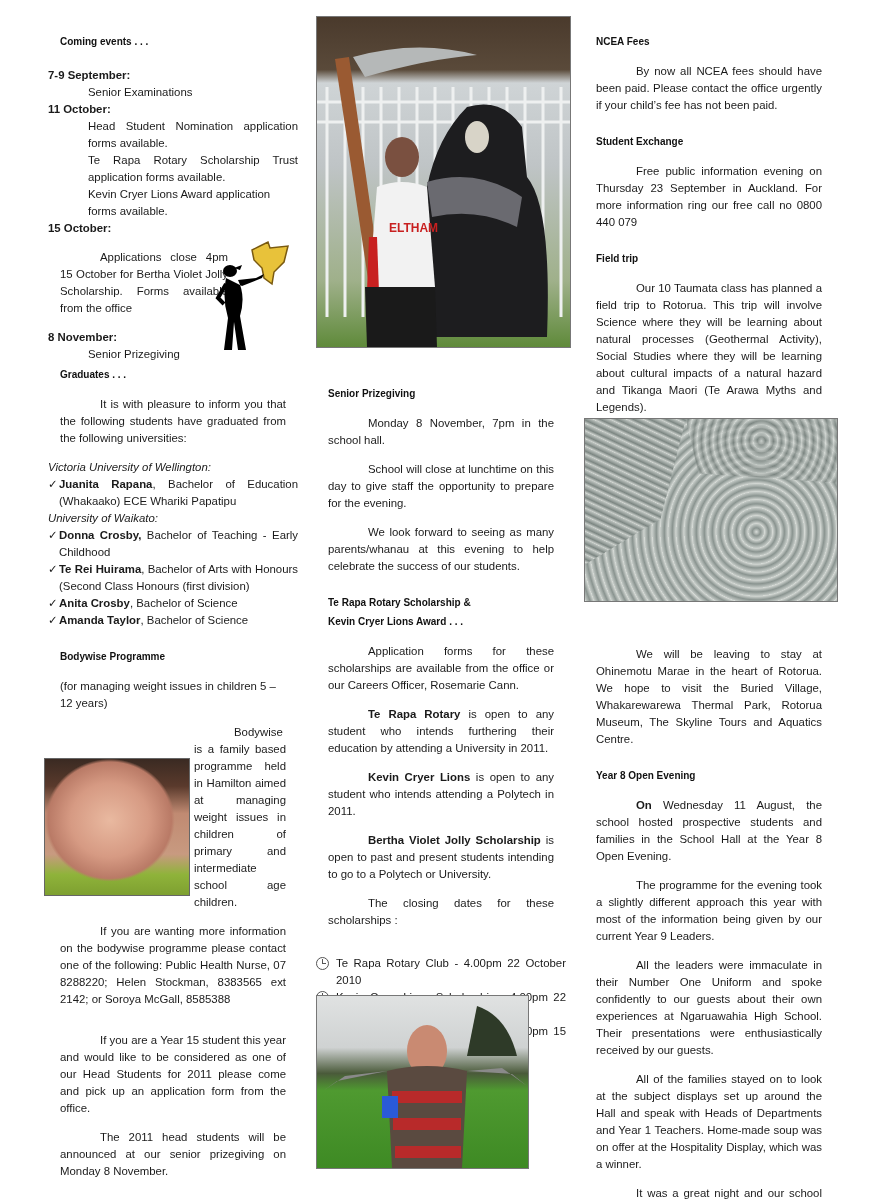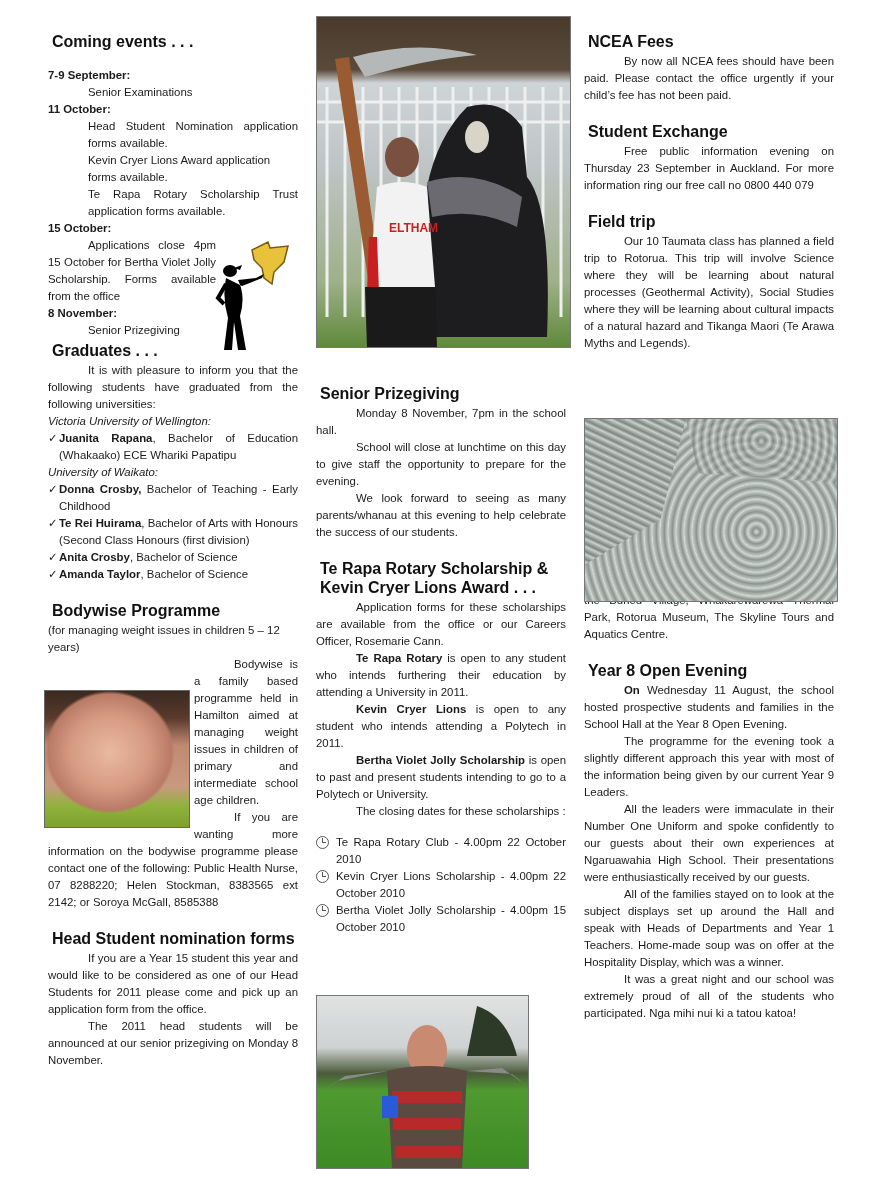--- a/index.html
+++ b/index.html
@@ -2,22 +2,22 @@
 <html><head>
 <meta charset="utf-8">
 <style>
   html,body{margin:0;padding:0;background:#fff;}
   body{width:888px;height:1200px;position:relative;overflow:hidden;
        font-family:"Liberation Sans","DejaVu Sans",sans-serif;color:#1a1a1a;font-size:11.4px;line-height:17px;}
   .col{position:absolute;top:32px;}
   #col1{left:48px;width:250px;}
   #col2{left:316px;width:250px;}
   #col3{left:584px;width:250px;}
-  h2{font-size:16px;font-weight:bold;margin:0 0 2px 4px;line-height:19px;color:#111;}
-  p{margin:0;text-align:justify;}
+  h2{font-size:10px;font-weight:bold;margin:0 0 2px 12px;line-height:19px;color:#111;}
+  p{margin:12px;text-align:justify;}
   .ind{text-indent:40px;}
   .evdate{font-weight:bold;margin:0;}
   .evitem{margin:0 0 0 40px;text-align:justify;}
   .uni{font-weight:normal;font-style:italic;margin:0;}
   .grad{margin:0;padding-left:11px;text-indent:-11px;text-align:justify;}
   .grad b{font-weight:bold;}
   .check{display:inline-block;width:11px;text-indent:0;}
   .photo{position:absolute;border:1px solid #777;overflow:hidden;}
   .dl{margin:0;padding-left:20px;position:relative;text-align:justify;}
   .clock{position:absolute;left:0;top:2px;width:11px;height:11px;border:1px solid #555;border-radius:50%;}
@@ -27,22 +27,22 @@
 </head>
 <body>
 
 <div id="col1" class="col">
   <h2>Coming events . . .</h2>
   <div style="height:14px"></div>
   <p class="evdate">7-9 September:</p>
   <p class="evitem">Senior Examinations</p>
   <p class="evdate">11 October:</p>
   <p class="evitem">Head Student Nomination application forms available.</p>
+  <p class="evitem">Te Rapa Rotary Scholarship Trust application forms available.</p>
   <p class="evitem" style="text-align:left">Kevin Cryer Lions Award application forms available.</p>
-  <p class="evitem">Te Rapa Rotary Scholarship Trust application forms available.</p>
   <p class="evdate">15 October:</p>
   <p style="text-indent:40px;width:168px;text-align:justify">Applications close 4pm 15 October for Bertha Violet Jolly Scholarship. Forms available from the office</p>
   <p class="evdate">8 November:</p>
   <p class="evitem">Senior Prizegiving</p>
 
   <h2 style="margin-top:2px">Graduates . . .</h2>
   <p class="ind">It is with pleasure to inform you that the following students have graduated from the following universities:</p>
   <p class="uni">Victoria University of Wellington:</p>
   <p class="grad"><span class="check">✓</span><b>Juanita Rapana</b><span>, Bachelor of Education (Whakaako) ECE Whariki Papatipu</span></p>
   <p class="uni">University of Waikato:</p>
@@ -51,21 +51,20 @@
   <p class="grad"><span class="check">✓</span><b>Anita Crosby</b><span>, Bachelor of Science</span></p>
   <p class="grad"><span class="check">✓</span><b>Amanda Taylor</b><span>, Bachelor of Science</span></p>
 
   <h2 style="margin-top:18px">Bodywise Programme</h2>
   <p style="text-align:left">(for managing weight issues in children 5 – 12 years)</p>
   <div style="float:left;width:144px;height:136px;margin:34px 4px 2px -4px;border:1px solid #666;background:radial-gradient(ellipse at 45% 45%, #e9b9a0 0%, #d69a83 35%, #b97a66 55%, rgba(0,0,0,0) 58%), linear-gradient(180deg,#3a2a22 0%,#5a3a2c 20%,#c08a72 40%,#c89a80 70%,#8fb33a 85%,#7ea030 100%);"></div>
   <p class="ind">Bodywise is a family based programme held in Hamilton aimed at managing weight issues in children of primary and intermediate school age children.</p>
   <p class="ind">If you are wanting more information on the bodywise programme please contact one of the following: Public Health Nurse, 07 8288220; Helen Stockman, 8383565 ext 2142; or Soroya McGall, 8585388</p>
   <div style="clear:both"></div>
 
-  <h2 style="margin-top:18px">Head Student nomination forms</h2>
   <p class="ind">If you are a Year 15 student this year and would like to be considered as one of our Head Students for 2011 please come and pick up an application form from the office.</p>
   <p class="ind">The 2011 head students will be announced at our senior prizegiving on Monday 8 November.</p>
 </div>
 
 <div style="position:absolute;left:212px;top:238px;width:80px;height:120px;">
   <svg width="80" height="120" viewBox="0 0 80 120">
     <path d="M48 8 L56 4 L58 10 L76 8 L72 24 L62 34 L60 46 L52 40 L50 30 L42 22 L40 12 Z" fill="#e8c23a" stroke="#7a5a10" stroke-width="1.5"></path>
     <ellipse cx="18" cy="33" rx="7" ry="6" fill="#000"></ellipse>
     <path d="M22 30 L30 27 L28 32 Z" fill="#000"></path>
     <path d="M14 40 Q10 60 16 80 L12 112 L20 112 L22 84 L26 112 L34 112 L28 78 Q34 58 26 42 L44 40 L52 36 L50 40 L30 48 Z" fill="#000"></path>

